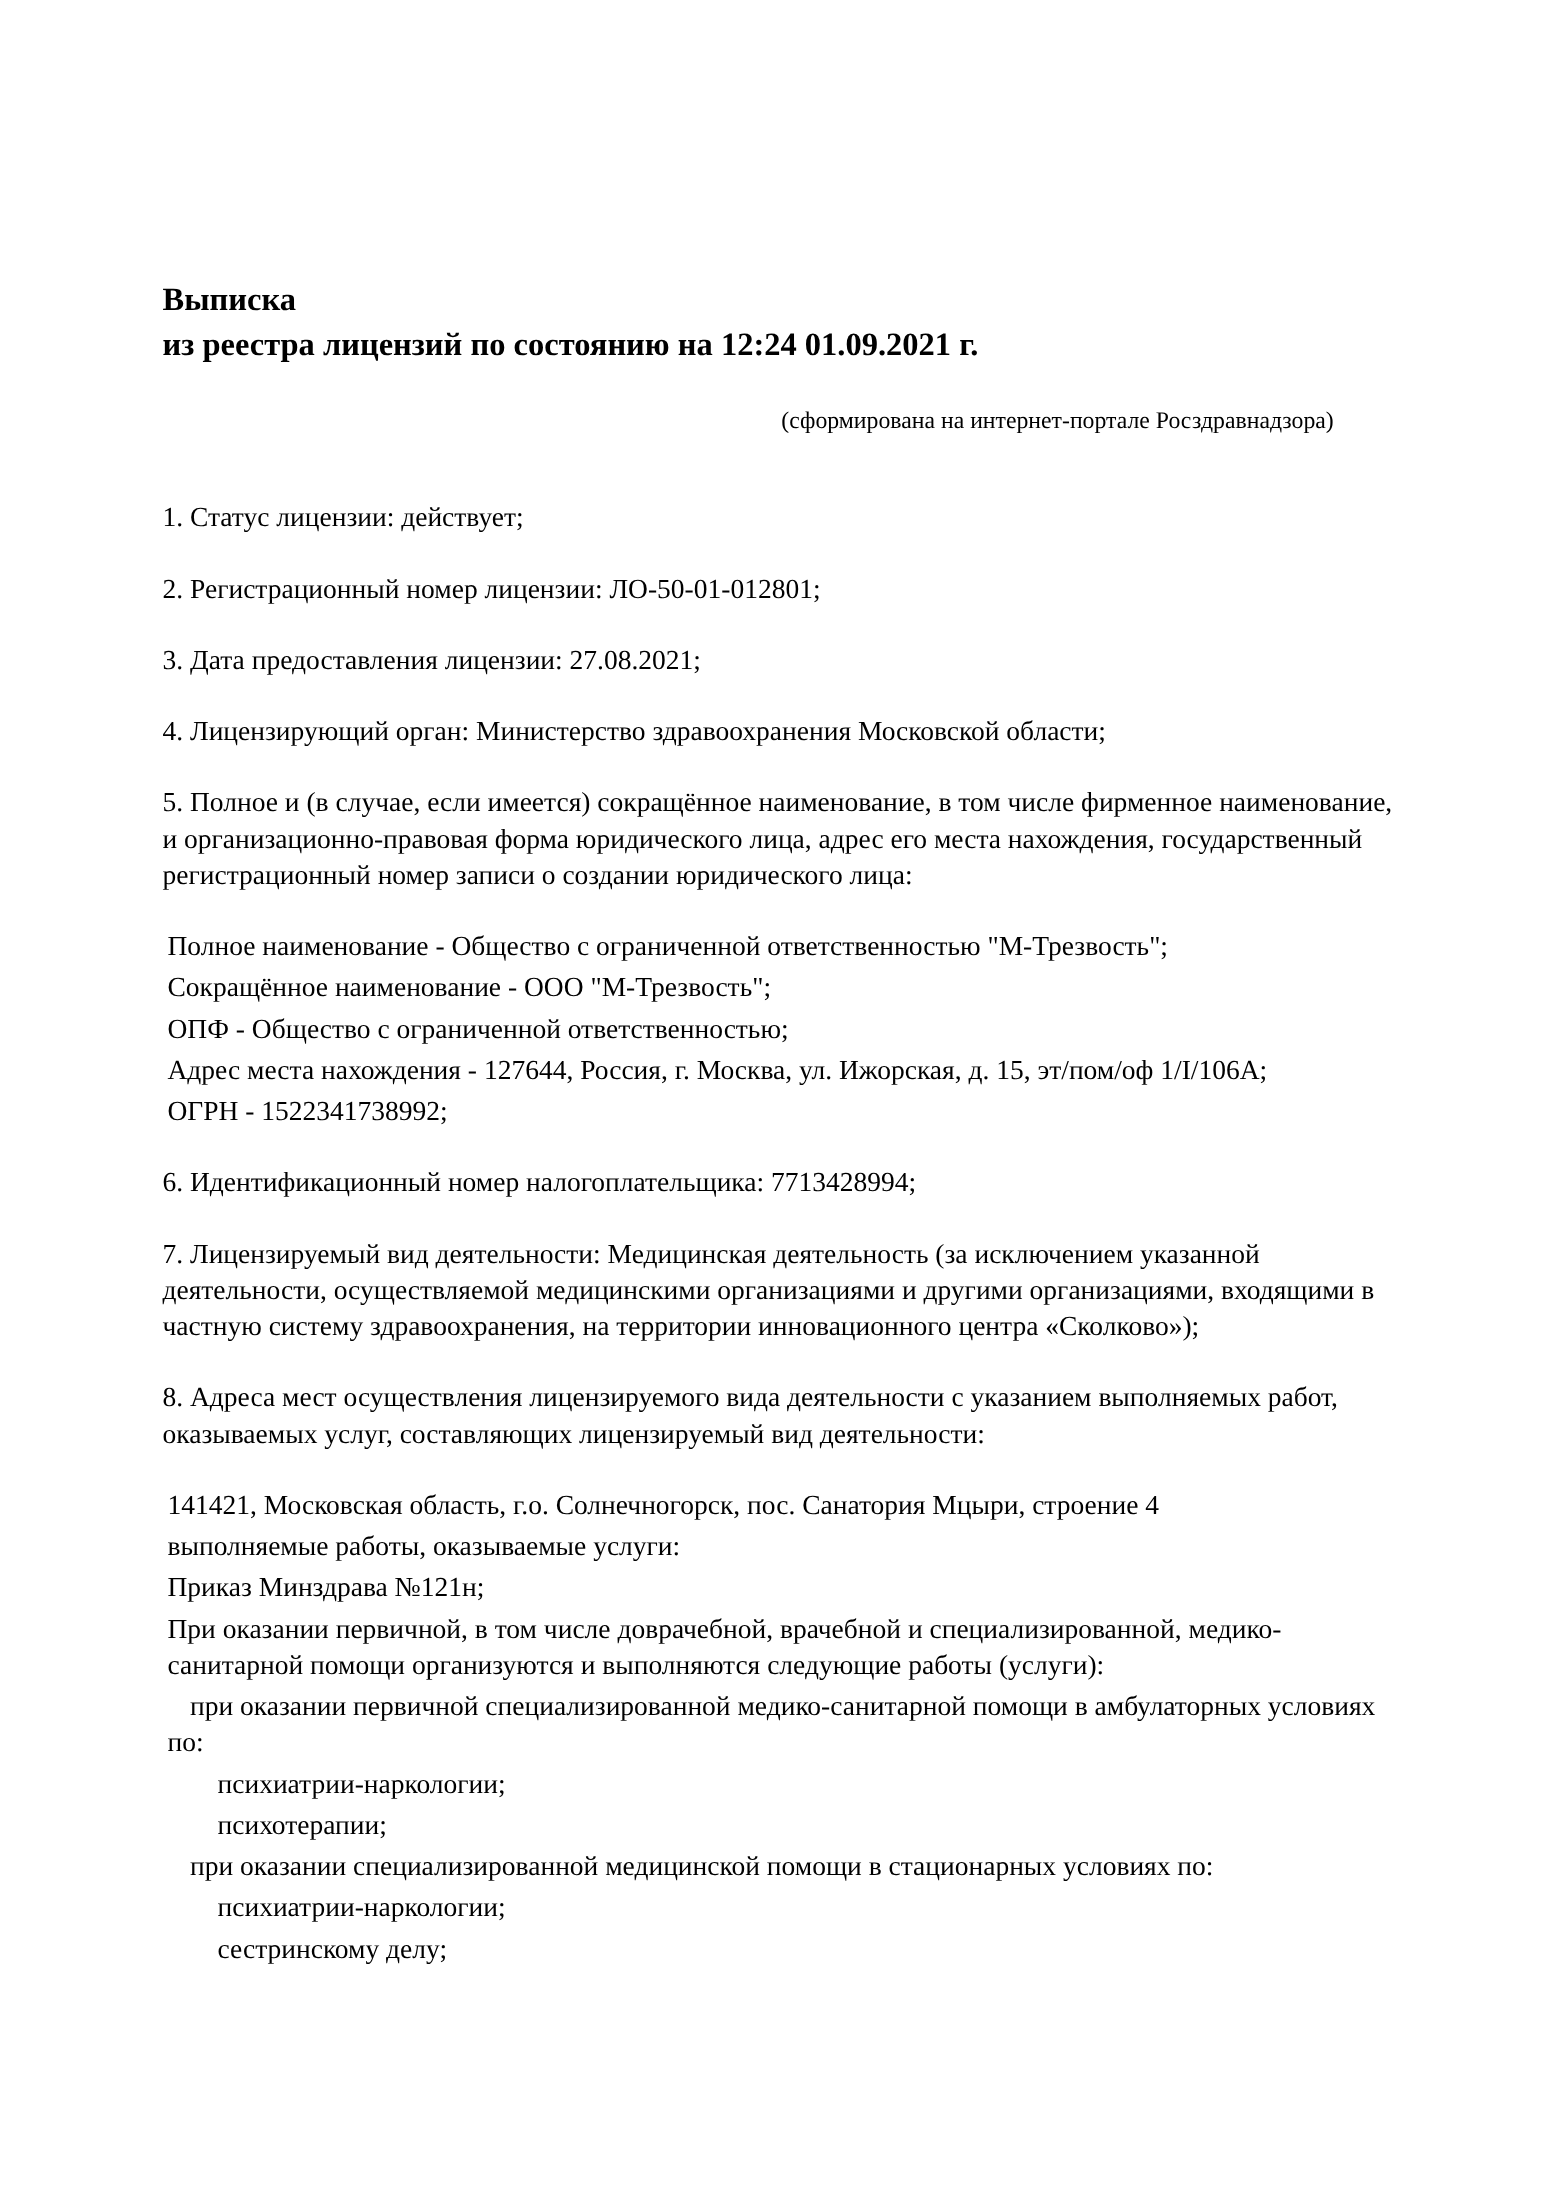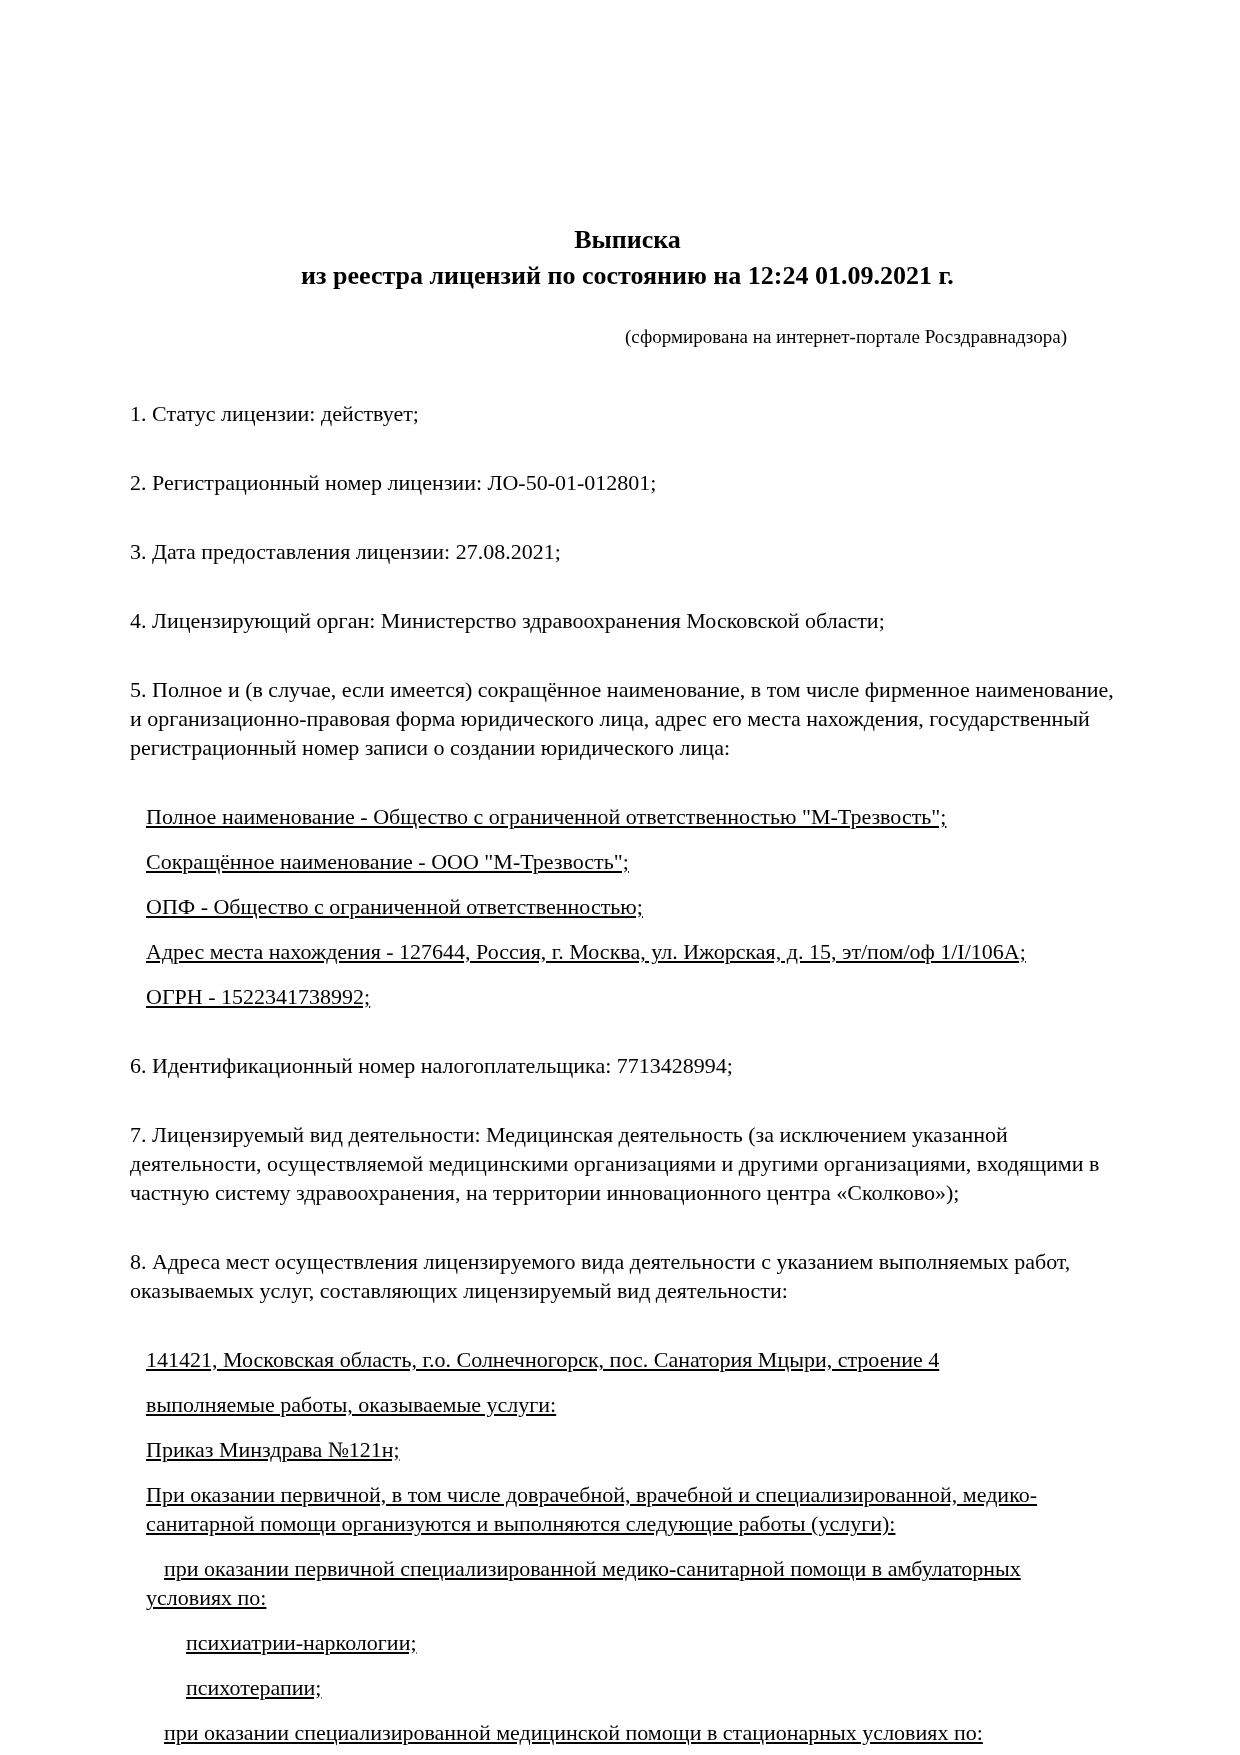--- a/index.html
+++ b/index.html
@@ -14,41 +14,40 @@
     color: #000000;
     overflow: hidden;
   }
   .page {
     box-sizing: border-box;
     width: 1240px;
     height: 1755px;
     padding: 222px 115px 40px 130px;
   }
   .doc-title {
-    text-align: center;
+    text-align: left;
     font-size: 26px;
     font-weight: bold;
     line-height: 36px;
   }
   .doc-subtitle {
     text-align: right;
     font-size: 19px;
     line-height: 25px;
     margin-top: 30px;
     margin-bottom: 50px;
     padding-right: 58px;
   }
   .doc-body p {
     font-size: 22px;
     line-height: 29px;
-    margin: 40px 0;
+    margin: 28px 0;
   }
   .doc-body .block p {
-    margin: 16px;
-    text-decoration: underline;
+    margin: 4px;
   }
   .block {
     margin: 28px 0;
   }
   .ind0 { text-indent: 0; }
   .ind1 { text-indent: 18px; }
   .ind2 { text-indent: 40px; }
 </style>
 </head>
 <body>

